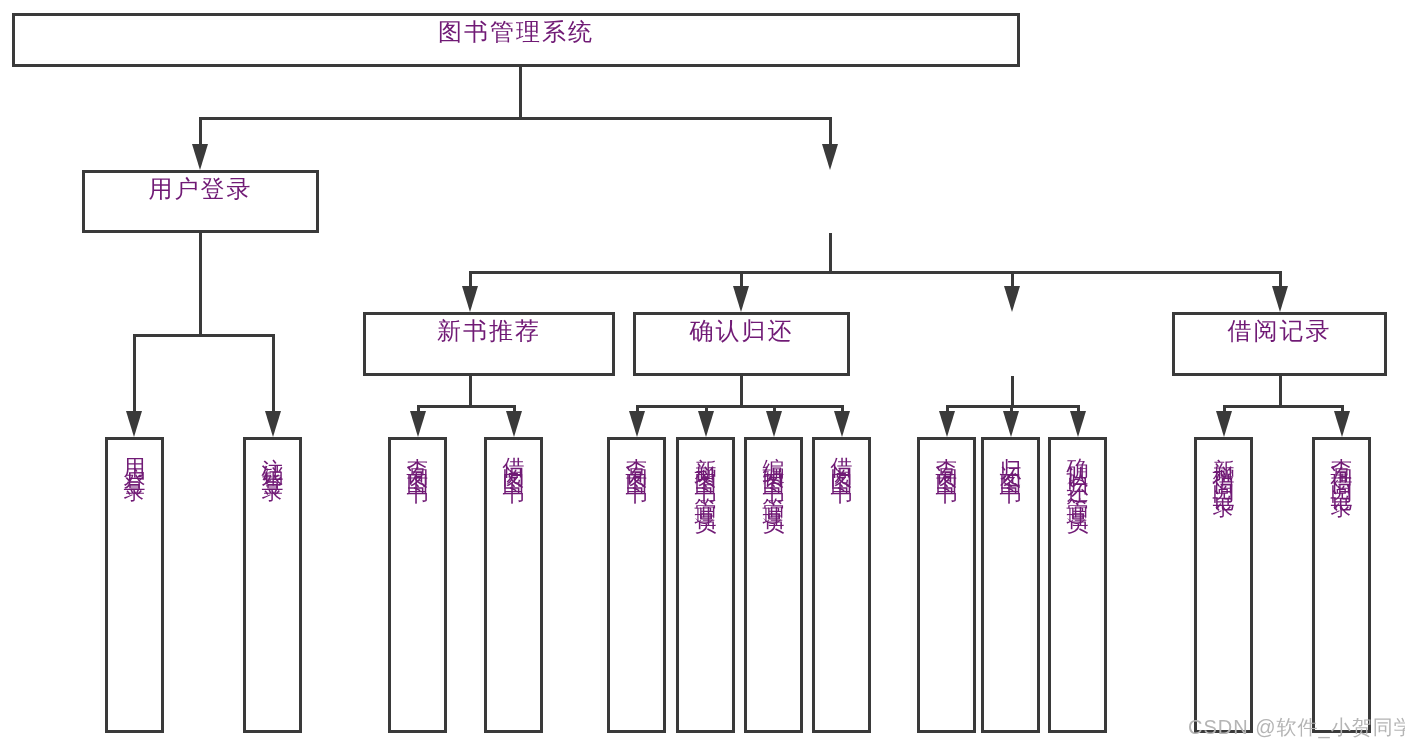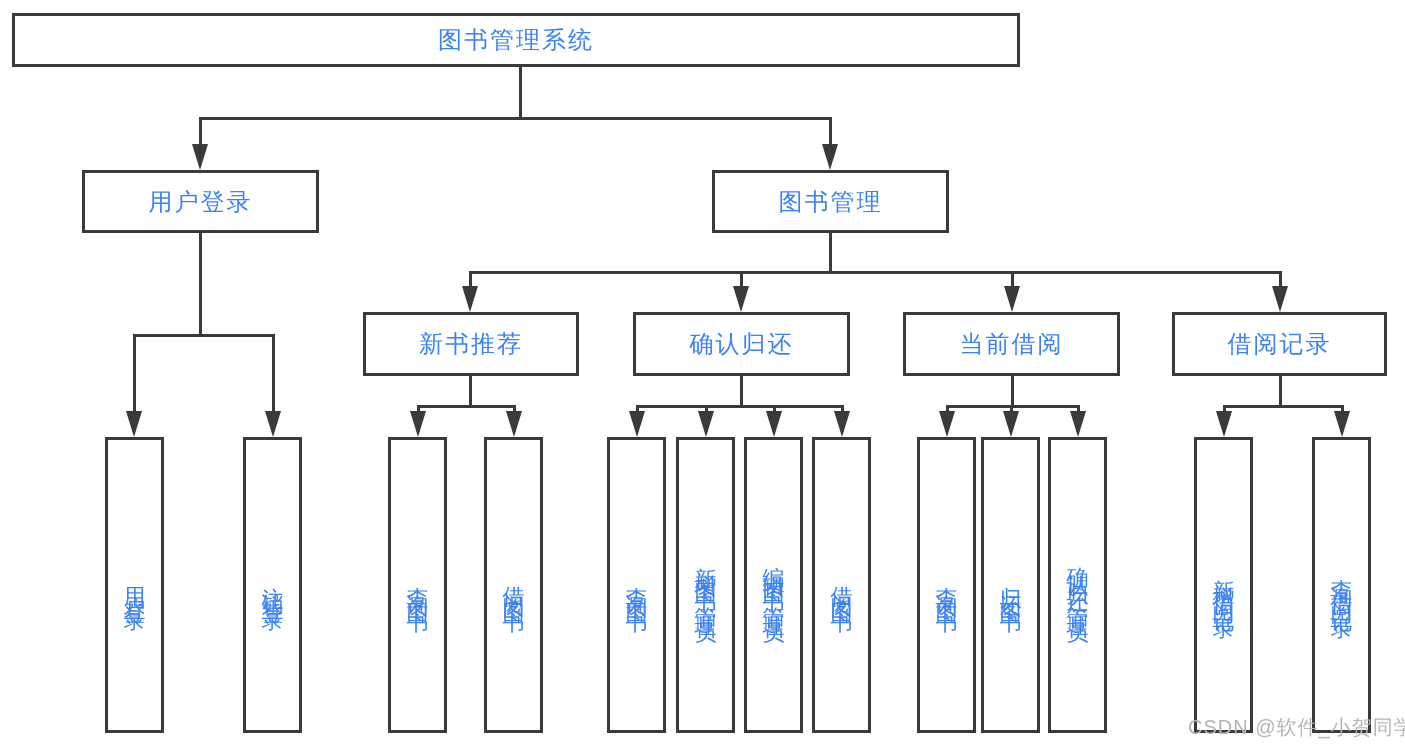--- a/index.html
+++ b/index.html
@@ -10,23 +10,22 @@
     background: #ffffff;
     overflow: hidden;
     font-family: "Liberation Sans", sans-serif;
   }
   .node {
     position: absolute;
     box-sizing: border-box;
     border: 3px solid #3a3a3a;
     background: #ffffff;
     display: flex;
-    align-items: center;
     justify-content: center;
-    color: #3b82f6;
+    color: #701a75;
   }
   .node.h span {
     font-size: 24px;
     letter-spacing: 2px;
     white-space: nowrap;
   }
   .node.v span {
     writing-mode: vertical-rl;
     text-orientation: mixed;
     font-size: 22px;
@@ -110,31 +109,25 @@
     <div class="cline" style="left: 1222.5px; top: 406px; width: 3px; height: 7px;"></div>
     <div class="arrow" style="left: 1216px; top: 411px;"></div>
     <div class="cline" style="left: 1340.5px; top: 406px; width: 3px; height: 7px;"></div>
     <div class="arrow" style="left: 1334px; top: 411px;"></div>
     <div class="node h" style="left: 12px; top: 13px; width: 1008px; height: 54px;">
       <span>图书管理系统</span>
     </div>
     <div class="node h" style="left: 82px; top: 170px; width: 237px; height: 63px;">
       <span>用户登录</span>
     </div>
-    <div class="node h" style="left: 712px; top: 170px; width: 237px; height: 63px;">
-      <span>图书管理</span>
-    </div>
-    <div class="node h" style="left: 363px; top: 312px; width: 216px; height: 64px;">
+    <div class="node h" style="left: 363px; top: 312px; width: 252px; height: 64px;">
       <span>新书推荐</span>
     </div>
     <div class="node h" style="left: 633px; top: 312px; width: 217px; height: 64px;">
       <span>确认归还</span>
-    </div>
-    <div class="node h" style="left: 903px; top: 312px; width: 217px; height: 64px;">
-      <span>当前借阅</span>
     </div>
     <div class="node h" style="left: 1172px; top: 312px; width: 215px; height: 64px;">
       <span>借阅记录</span>
     </div>
     <div class="node v" style="left: 105px; top: 437px; width: 59px; height: 296px;">
       <span>用户登录</span>
     </div>
     <div class="node v" style="left: 243px; top: 437px; width: 59px; height: 296px;">
       <span>注销登录</span>
     </div>

